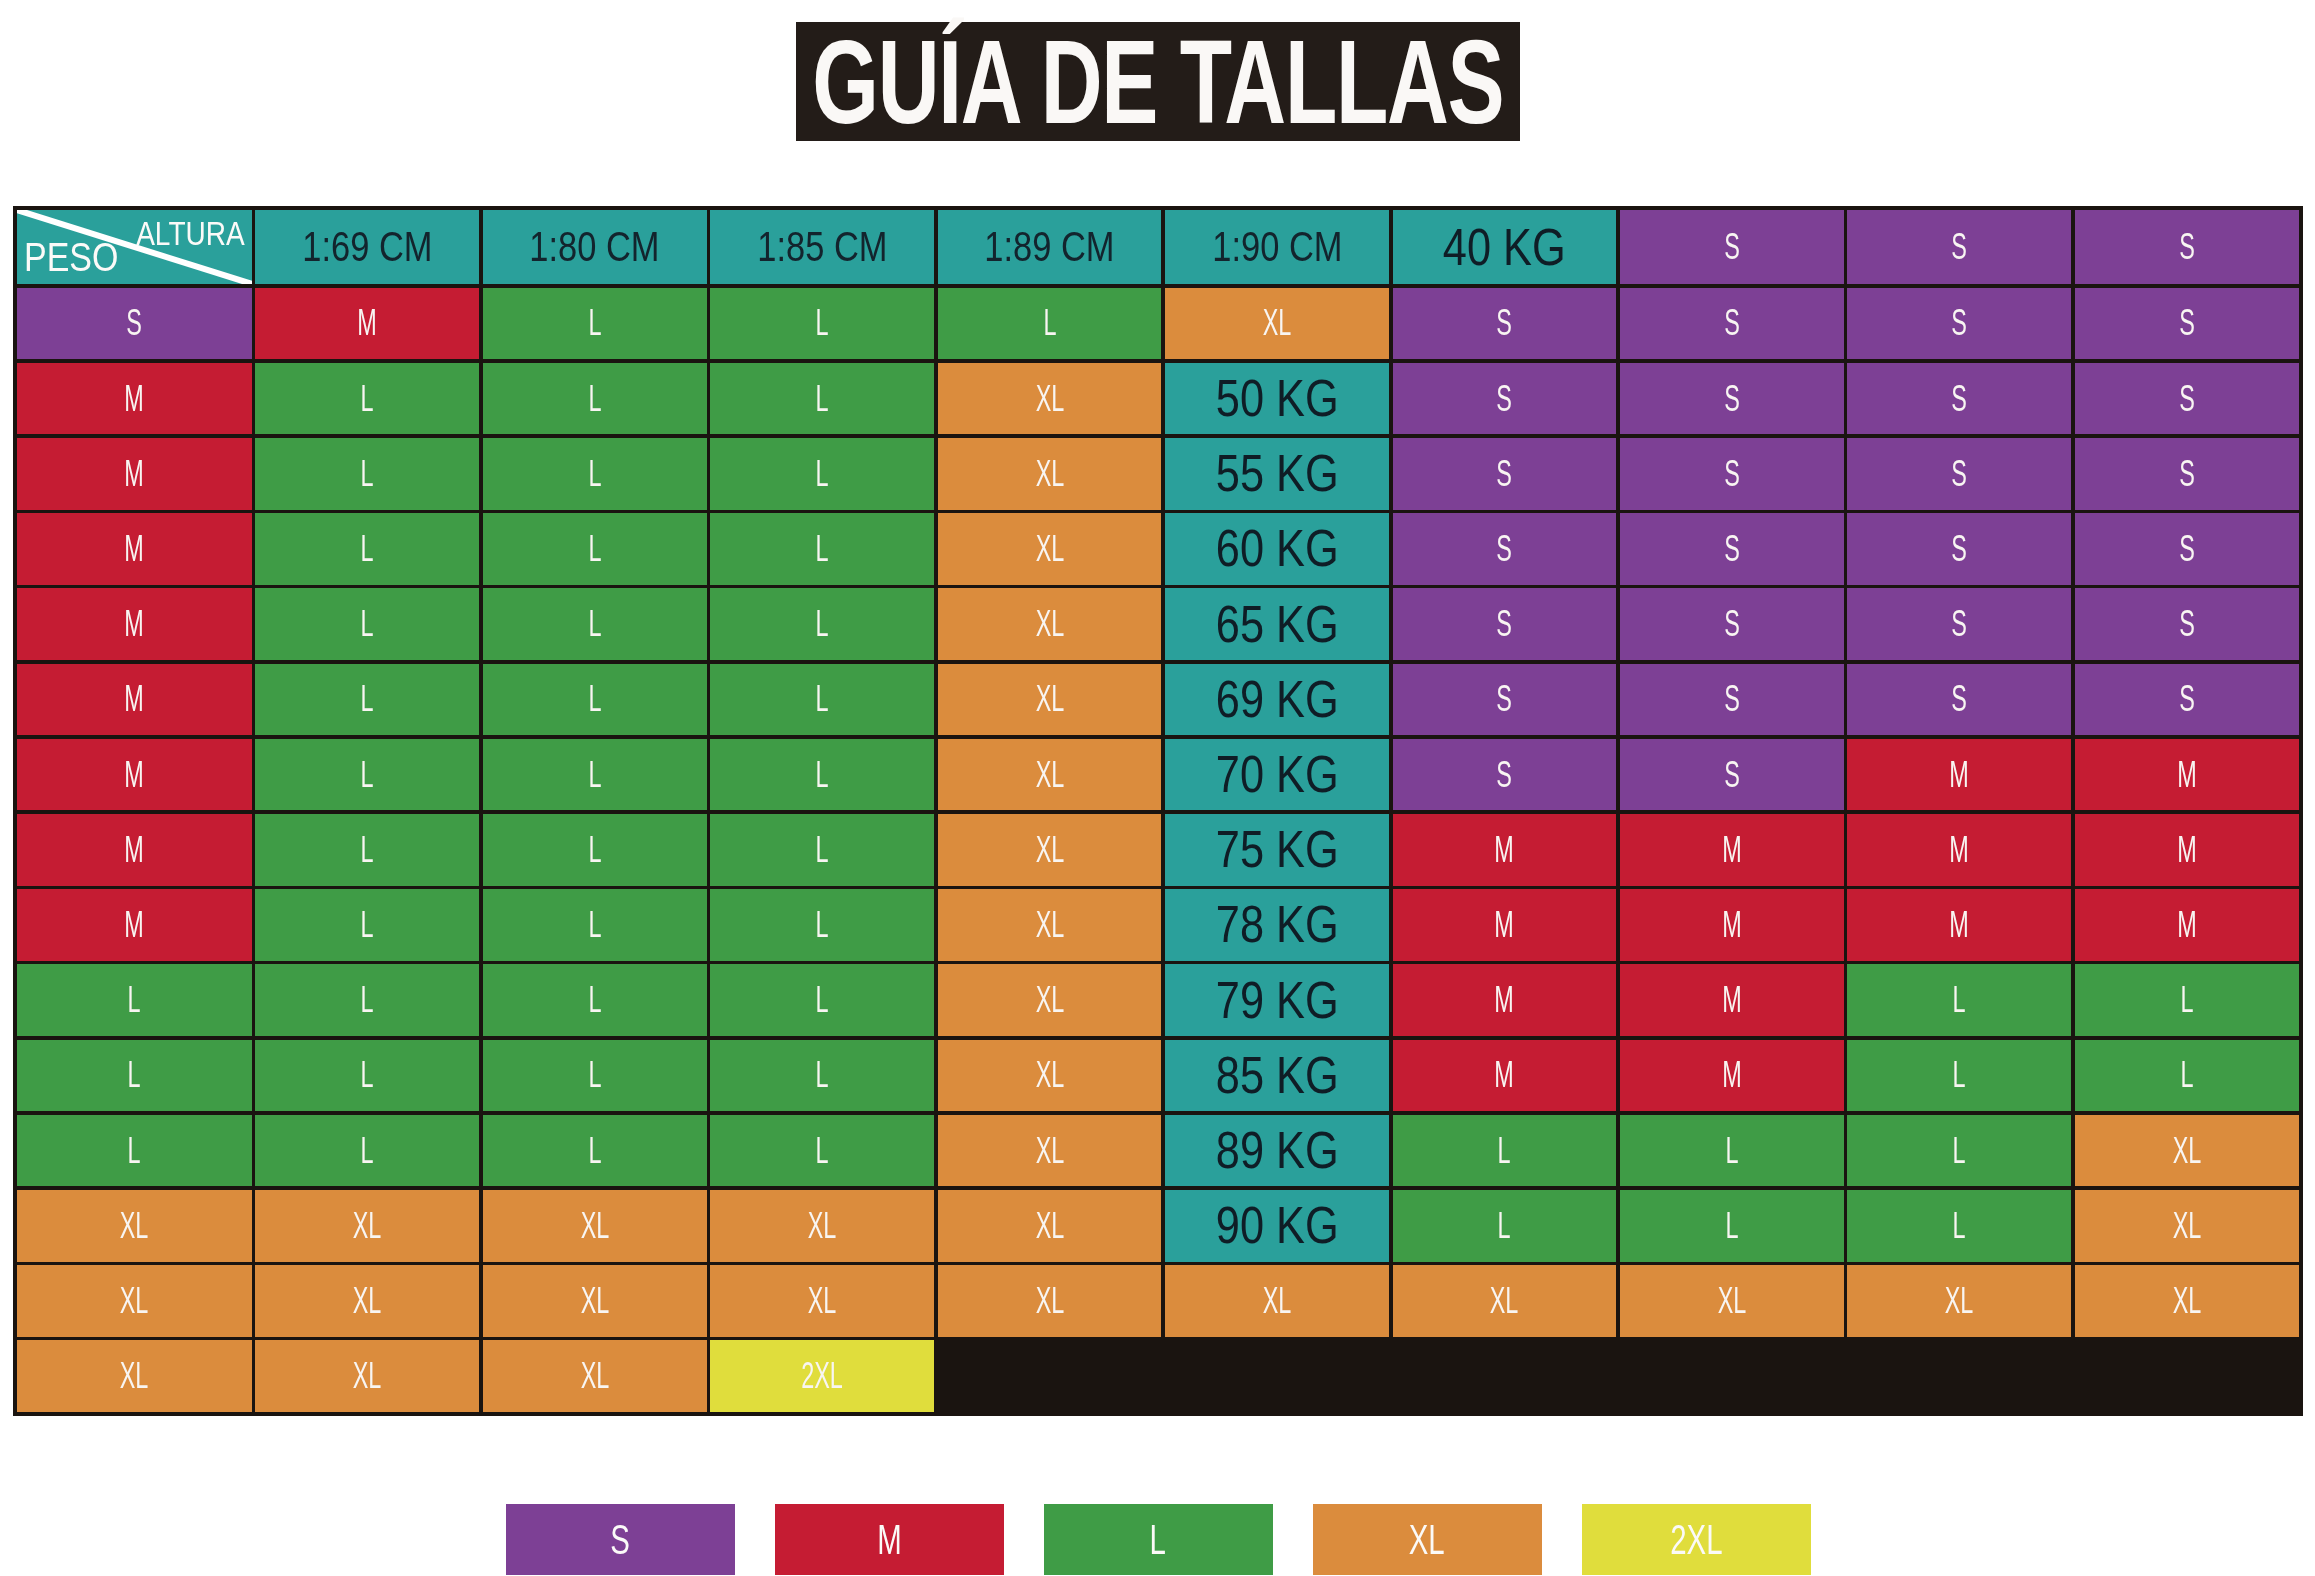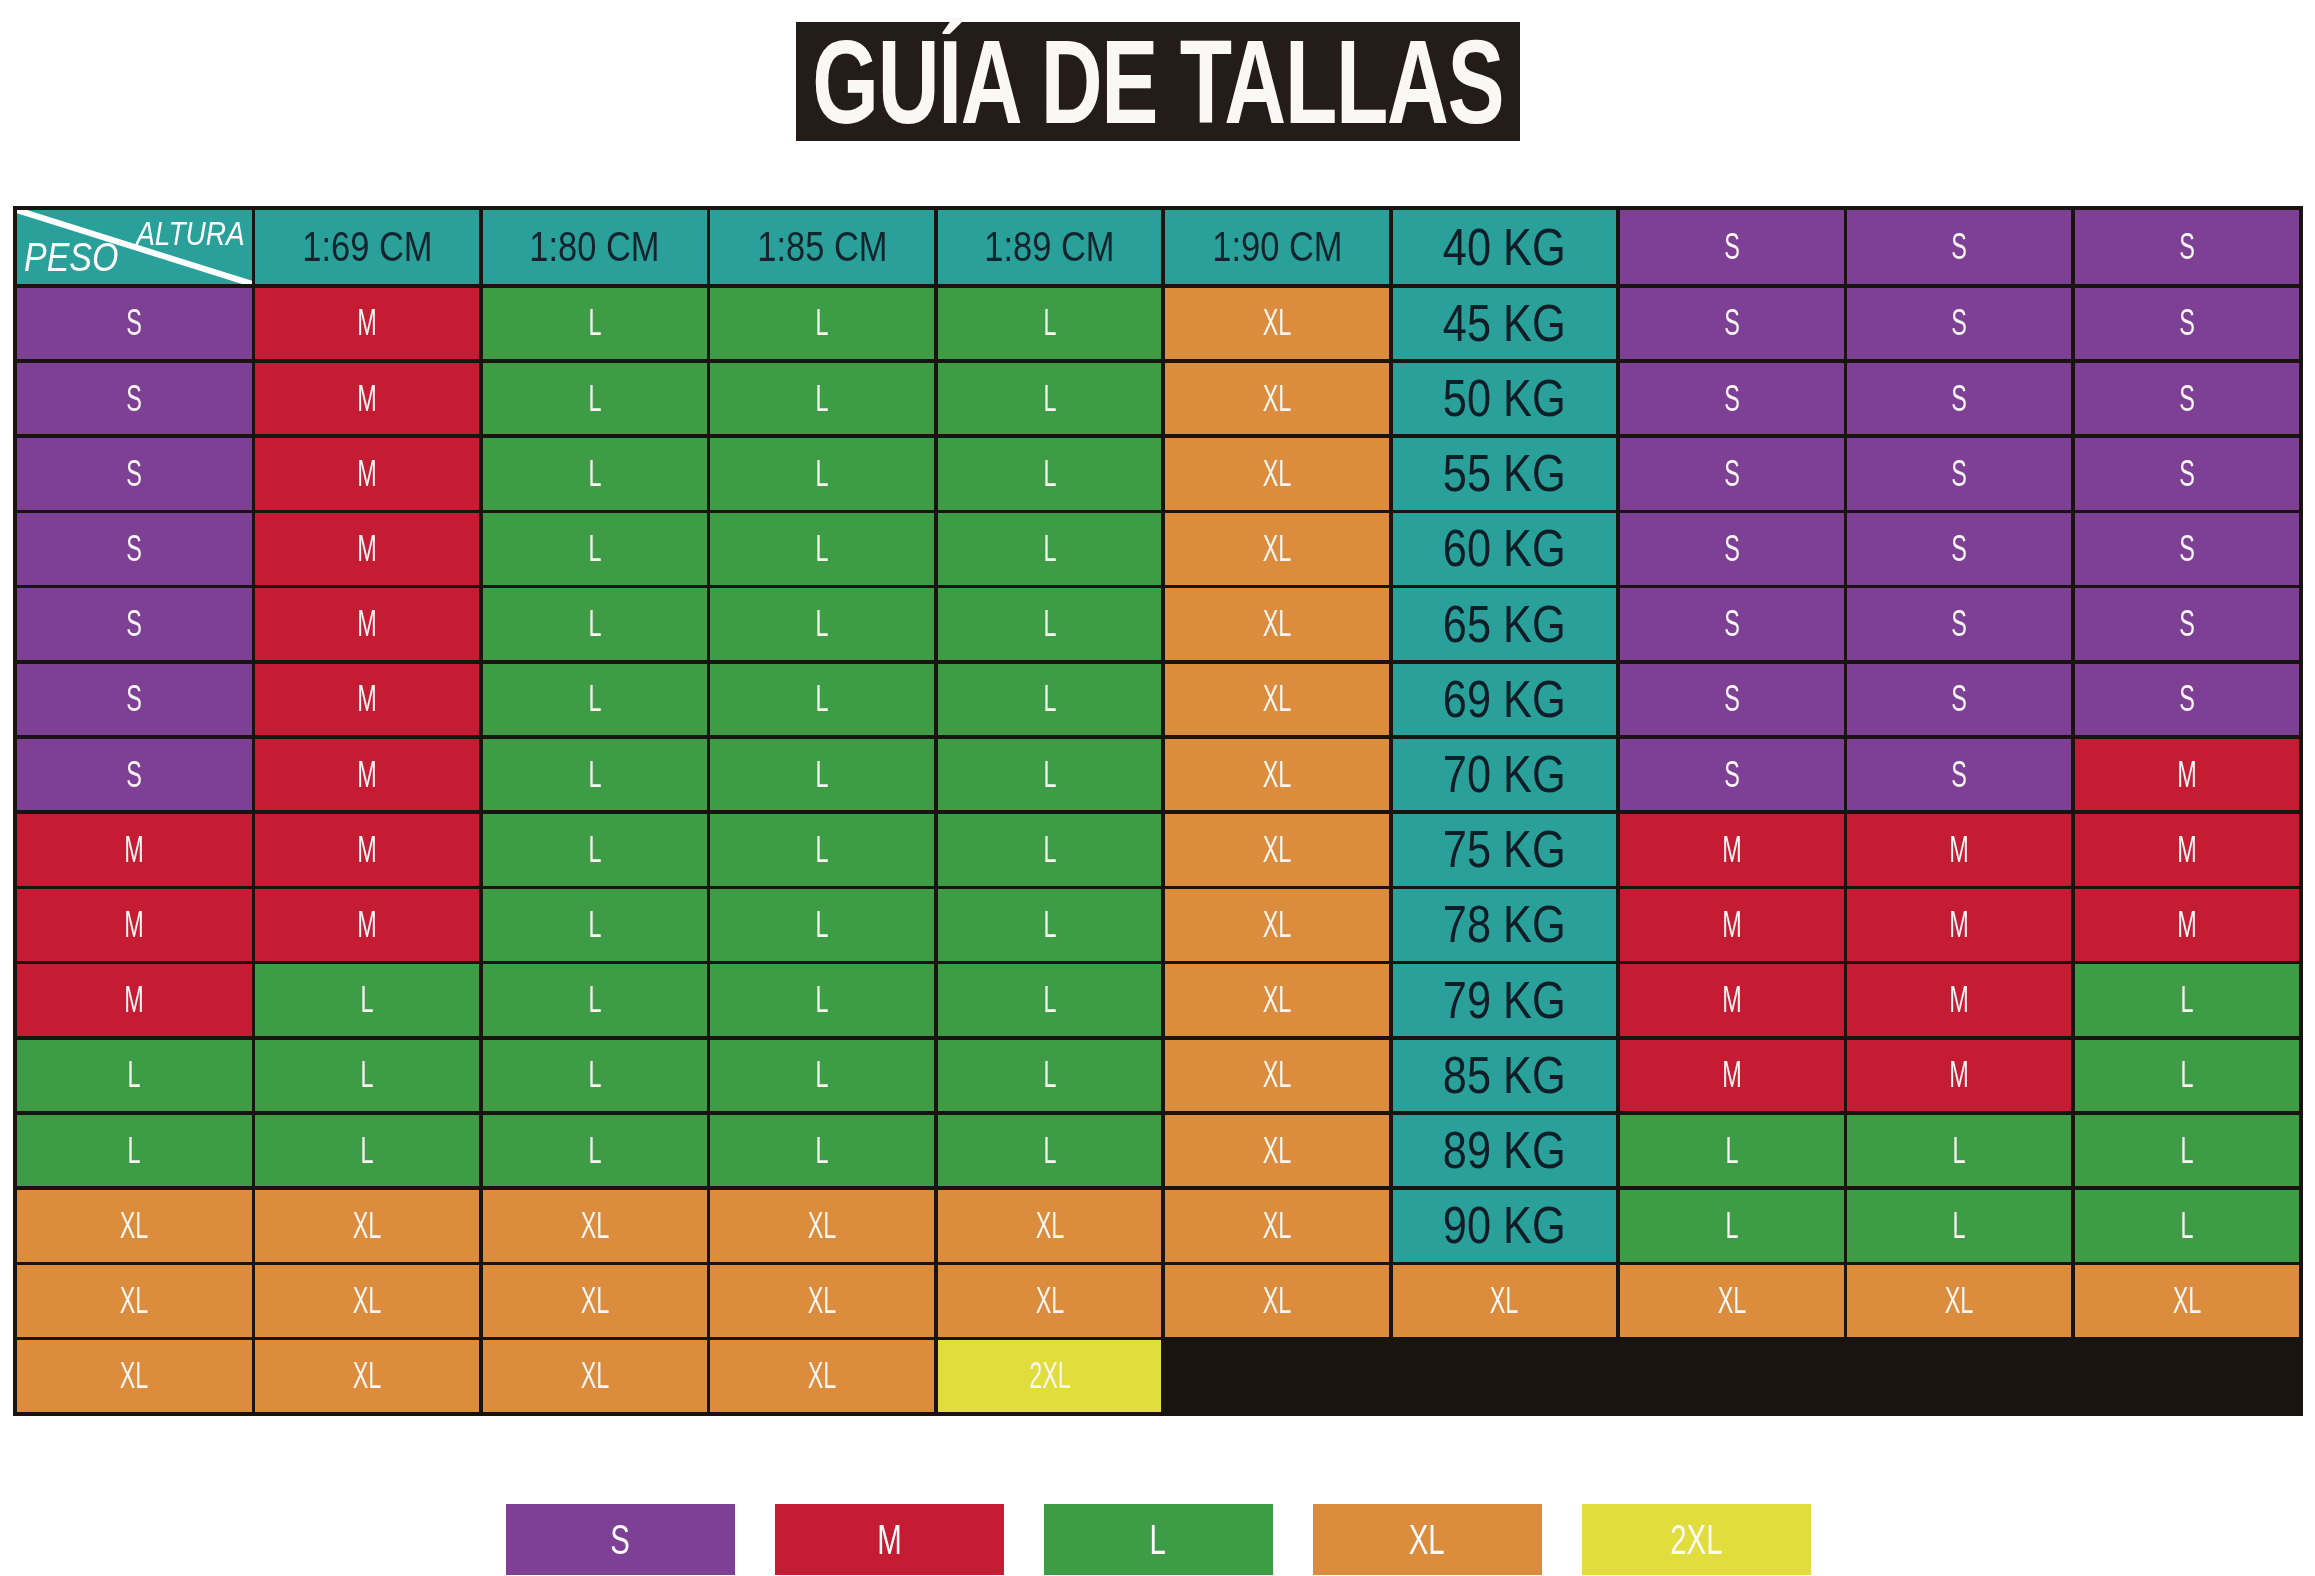--- a/index.html
+++ b/index.html
@@ -29,21 +29,21 @@
   .teal{background:#2aa09b;}
   .hdr span{
     color:#13242d;font-size:42px;white-space:nowrap;transform:scaleX(0.82);
   }
   .wgt span{
     color:#0f1d26;font-size:51px;white-space:nowrap;transform:scaleX(0.85);
   }
   .size-cell span{
     color:#f8f5f2;font-size:36px;white-space:nowrap;transform:scaleX(0.65);
   }
-  .corner{position:relative;font-style:italic;}
+  .corner{position:relative;}
   .corner svg{position:absolute;left:0;top:0;width:100%;height:100%;}
   .corner .altura{
     position:absolute;top:5.4px;right:7.2px;color:#fbfaf8;font-size:33px;
     transform:scaleX(0.85);transform-origin:right top;
   }
   .corner .peso{
     position:absolute;bottom:3.6px;left:7.2px;color:#fbfaf8;font-size:40px;
     transform:scaleX(0.85);transform-origin:left bottom;
   }
   .legend{
@@ -110,23 +110,20 @@
     </div>
     <div class="cell size-cell" style="background: rgb(63, 156, 70);">
       <span>L</span>
     </div>
     <div class="cell size-cell" style="background: rgb(63, 156, 70);">
       <span>L</span>
     </div>
     <div class="cell size-cell" style="background: rgb(219, 140, 61);">
       <span>XL</span>
     </div>
-    <div class="cell teal wgt">
-      <span>45 KG</span>
-    </div>
     <div class="cell size-cell" style="background: rgb(125, 64, 149);">
       <span>S</span>
     </div>
     <div class="cell size-cell" style="background: rgb(125, 64, 149);">
       <span>S</span>
     </div>
     <div class="cell size-cell" style="background: rgb(125, 64, 149);">
       <span>S</span>
     </div>
     <div class="cell size-cell" style="background: rgb(125, 64, 149);">

